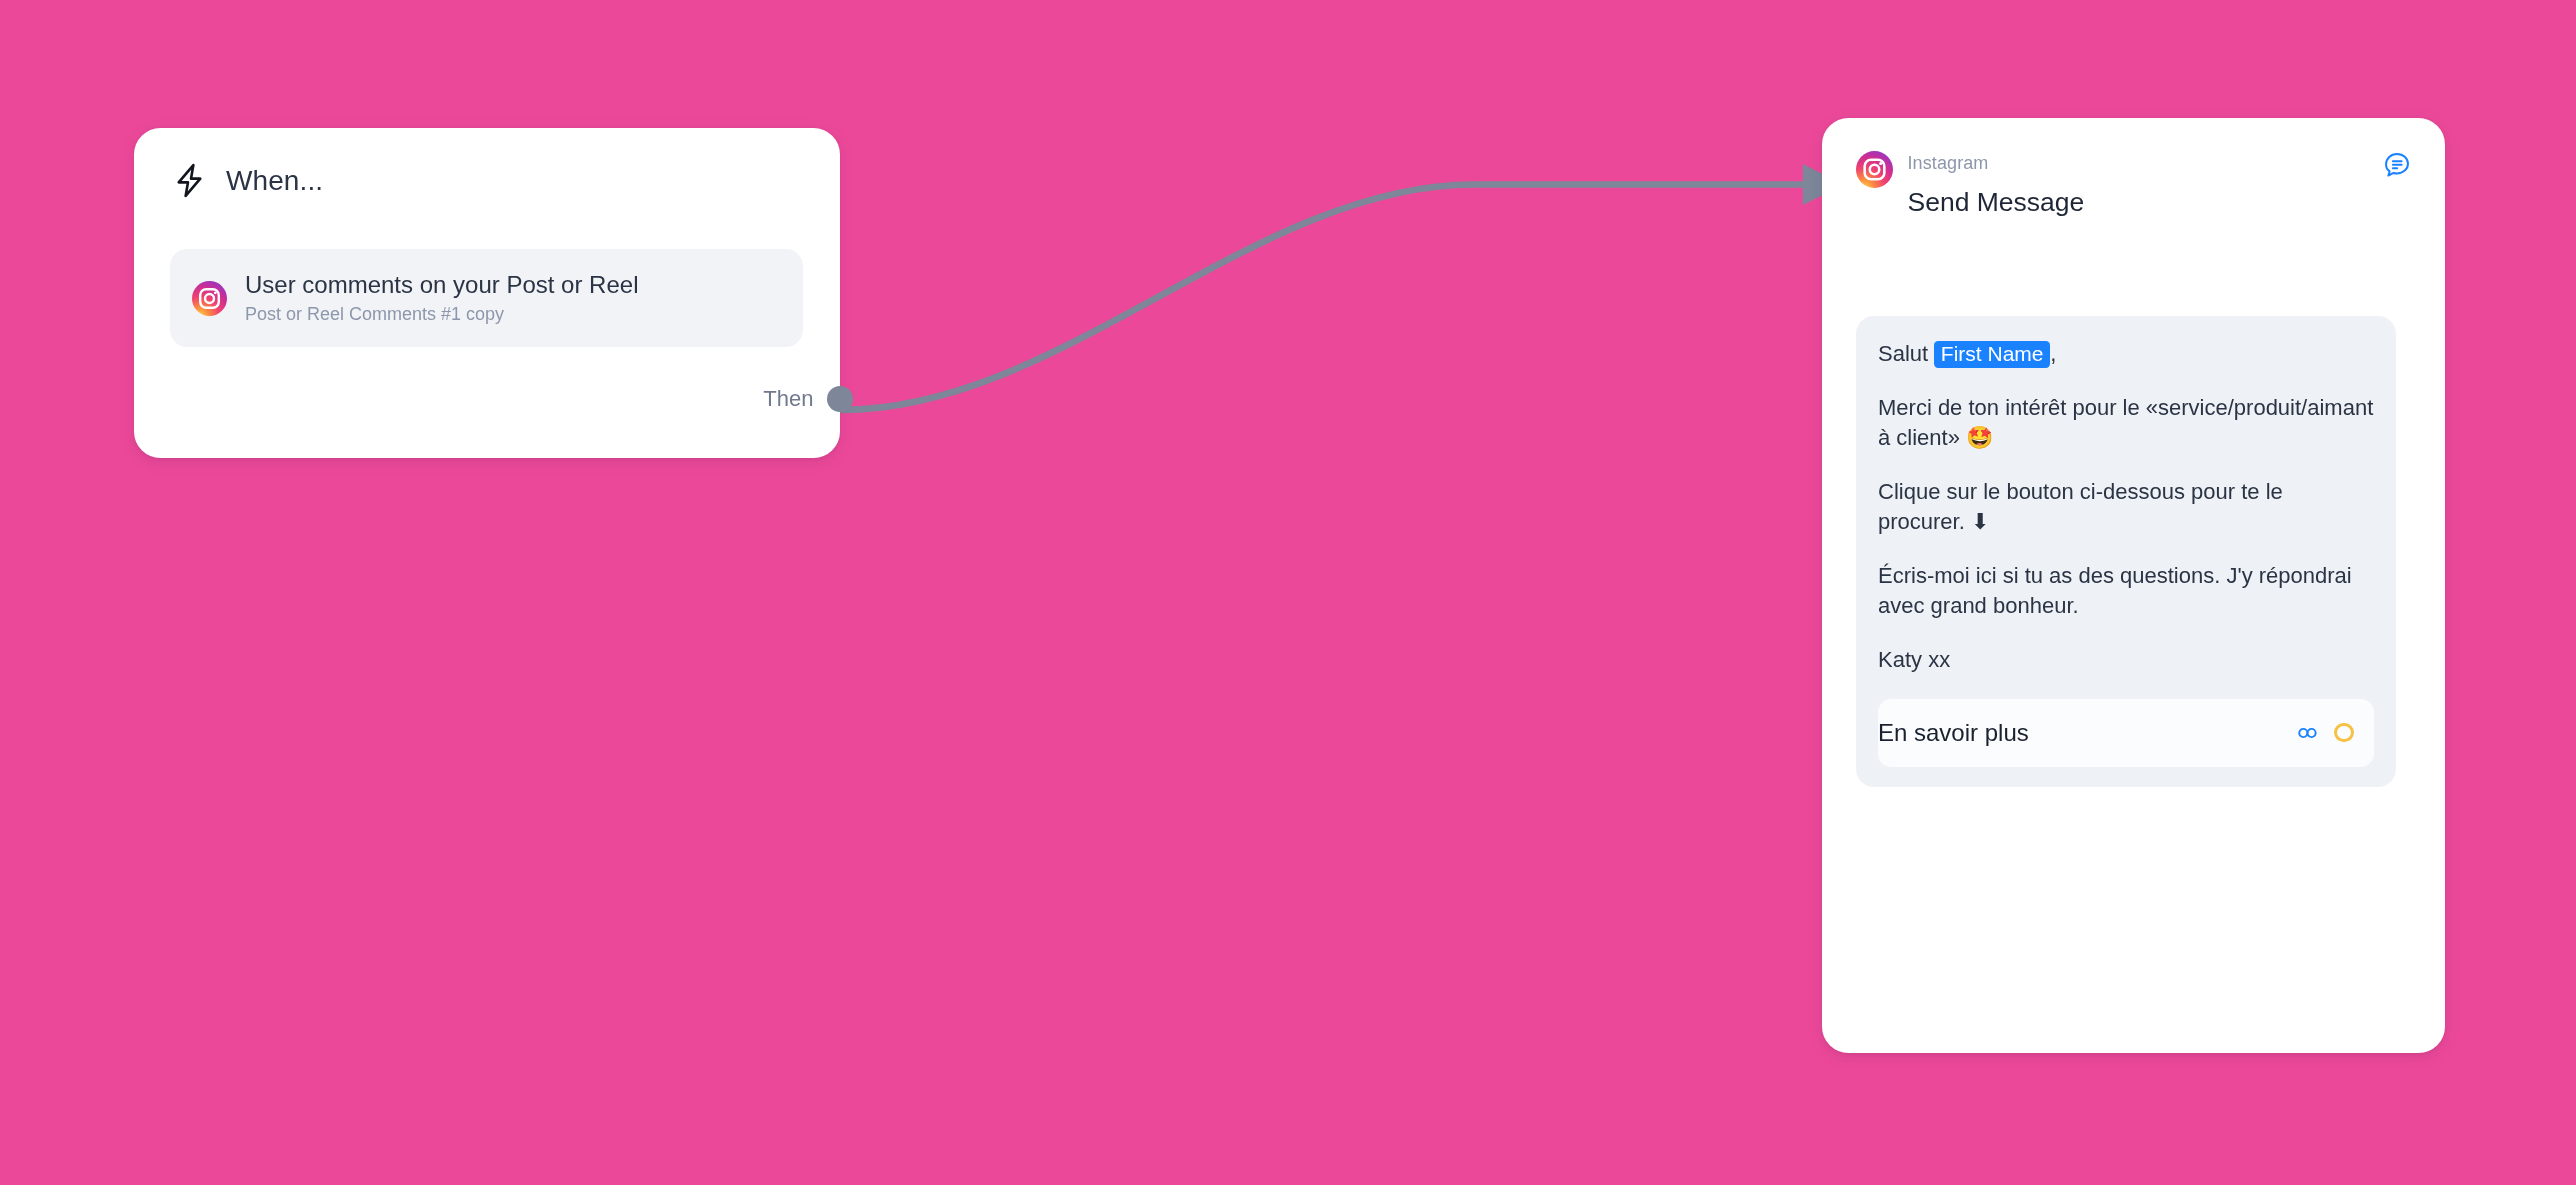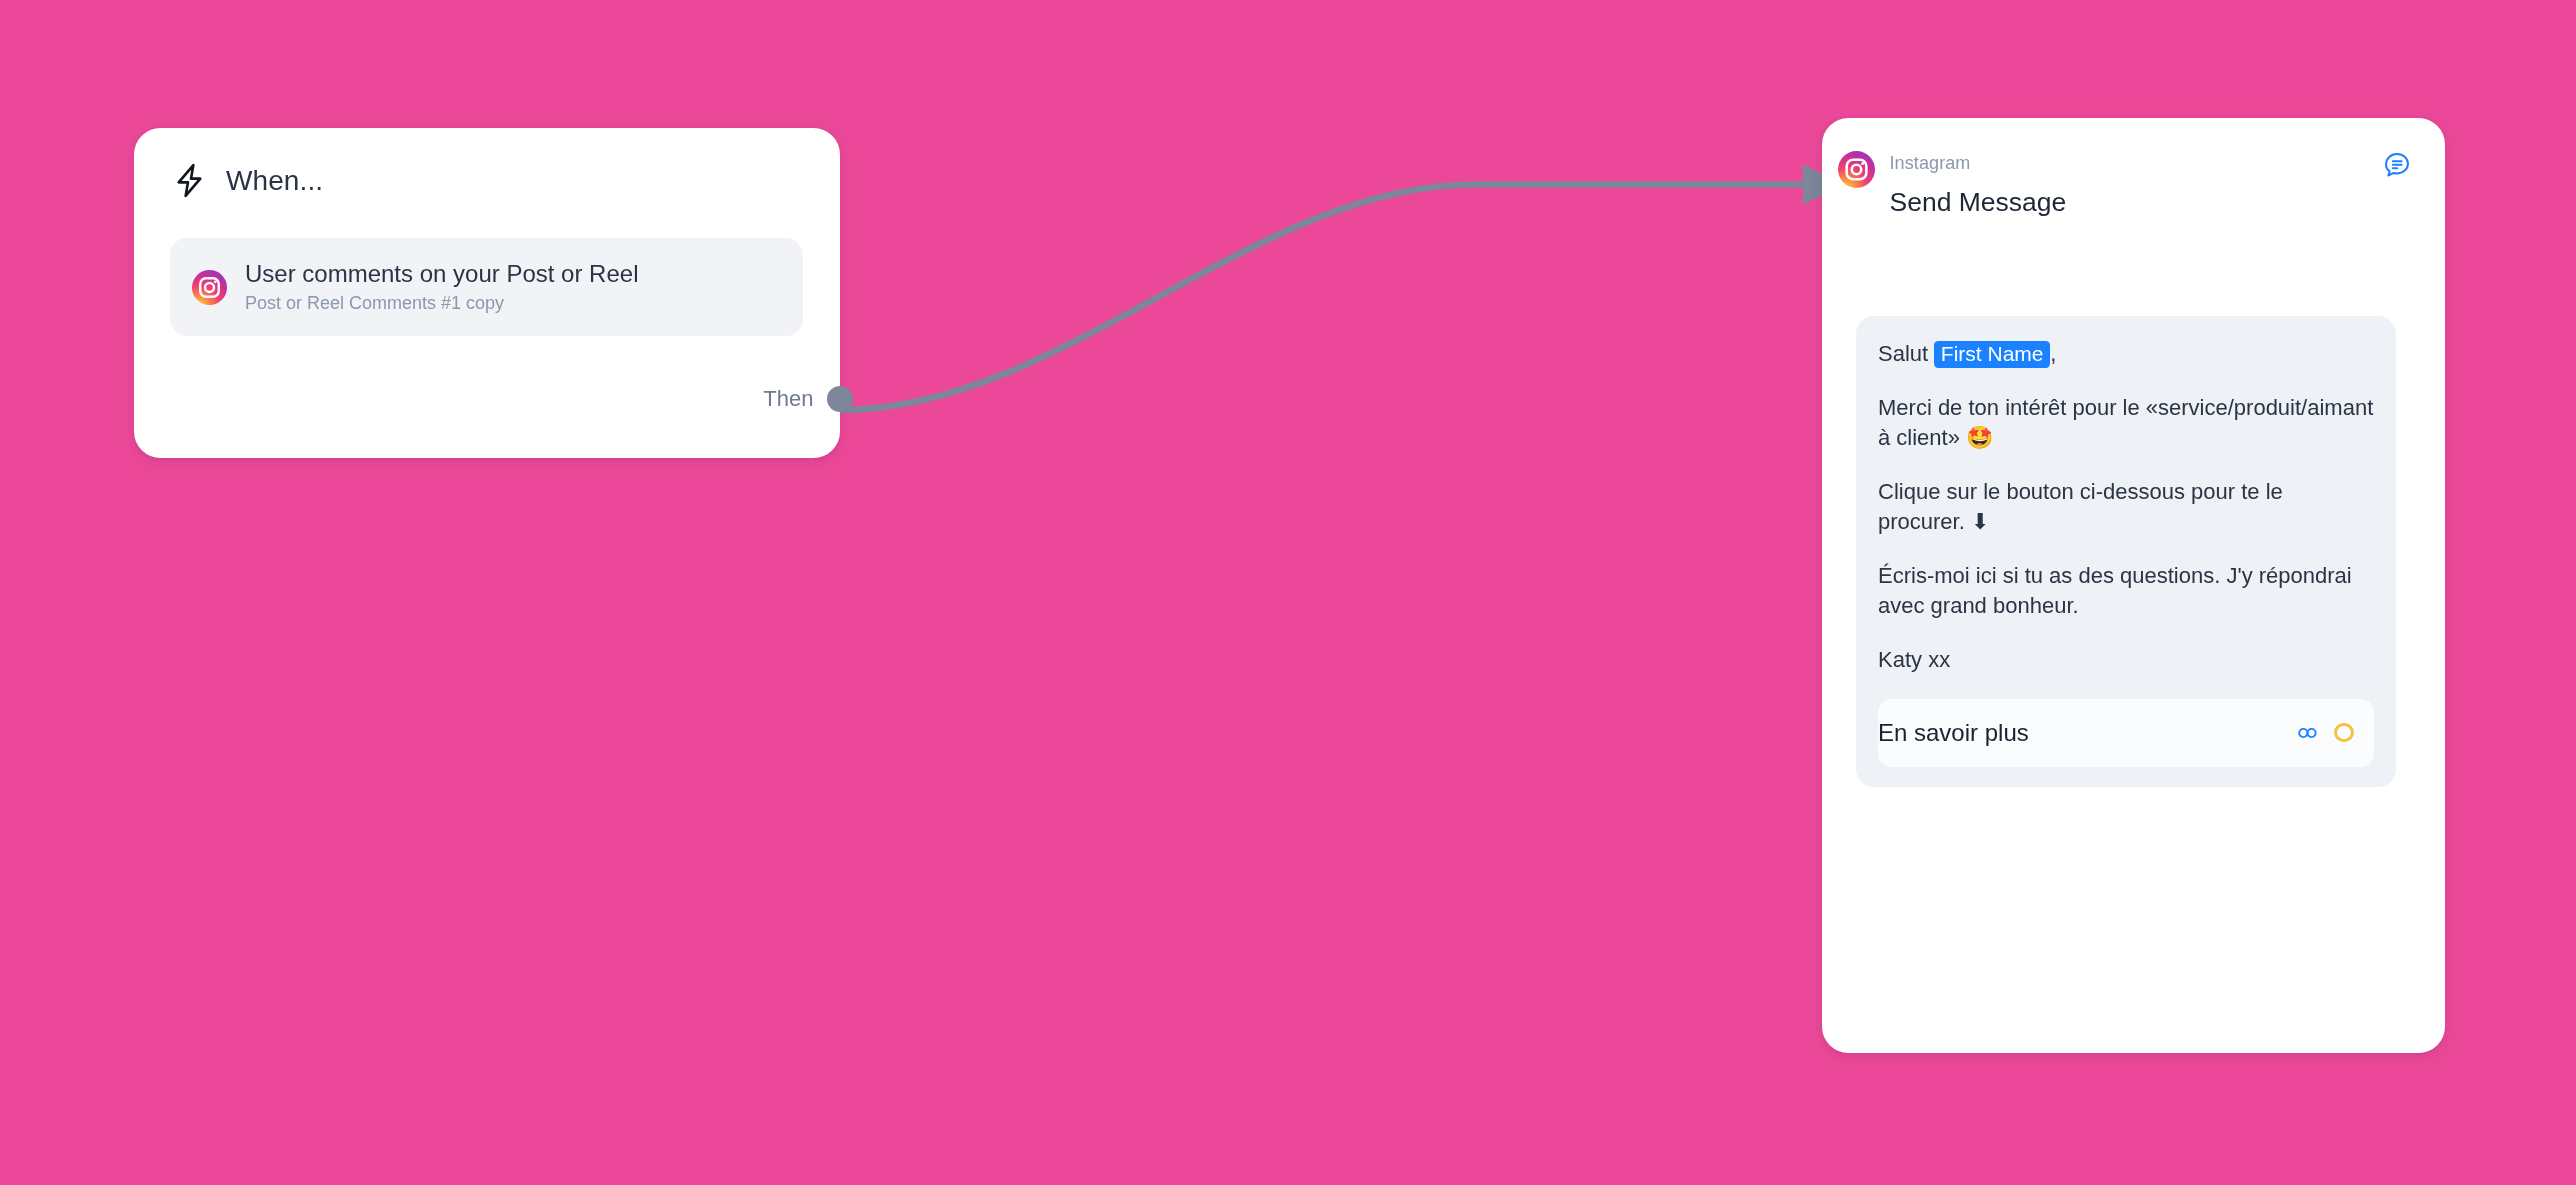--- a/index.html
+++ b/index.html
@@ -52,21 +52,21 @@
 
   #trigger-when-label {
     font-size: 28px;
     color: #2b3445;
     letter-spacing: 0.1px;
   }
 
   #trigger-event-box {
     position: absolute;
     left: 36px;
-    top: 110px;
+    top: 121px;
     width: 633px;
     height: 98px;
     background: #f1f3f7;
     border-radius: 17px;
     display: flex;
     align-items: center;
     gap: 18px;
     padding: 0 22px;
   }
 
@@ -120,21 +120,21 @@
     height: 935px;
     background: #ffffff;
     border-radius: 26.5px;
     box-shadow: 0 3.6px 15.7px rgba(20, 30, 60, 0.09),
                 0 1.2px 3.6px rgba(20, 30, 60, 0.05);
   }
 
   #action-header {
     display: flex;
     align-items: flex-start;
-    padding: 33px 0 0 16px;
+    padding: 33px 0 0 34px;
     position: relative;
   }
 
   #action-header-texts {
     display: flex;
     flex-direction: column;
     margin-left: 14.5px;
     padding-top: 2.4px;
   }
 

